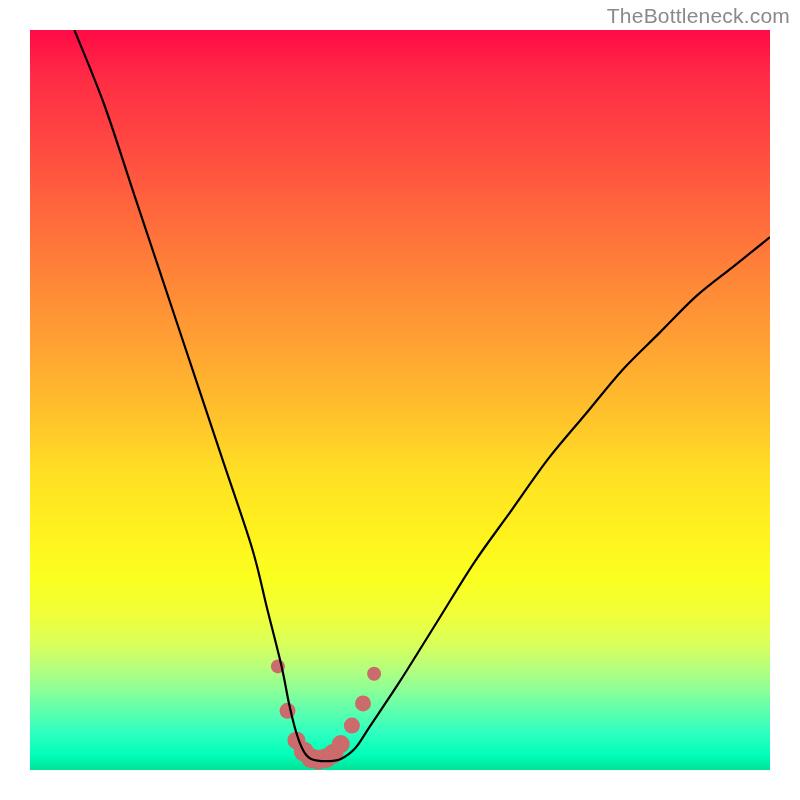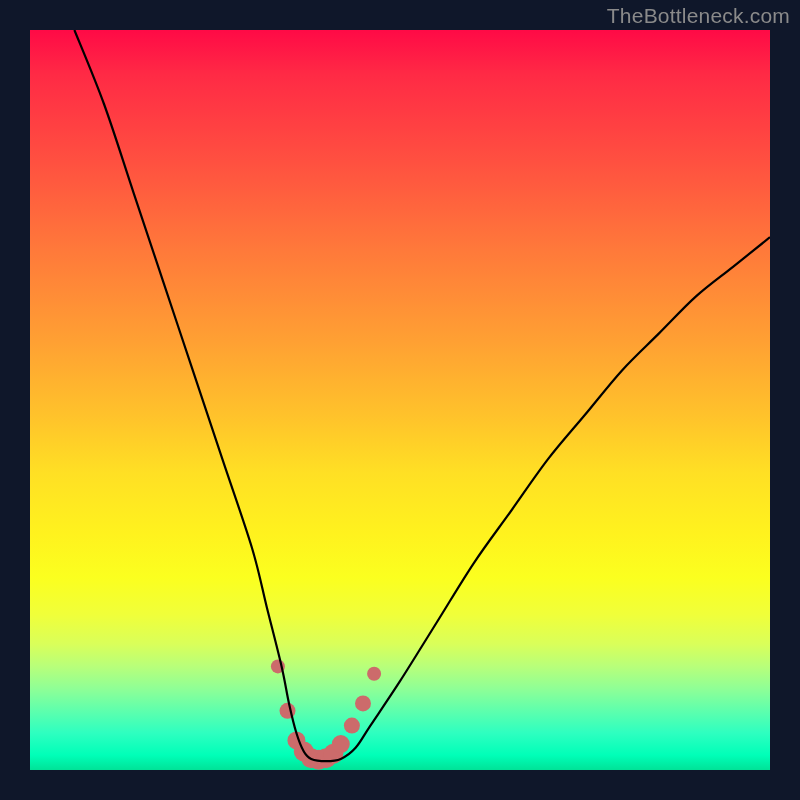--- a/index.html
+++ b/index.html
@@ -7,21 +7,21 @@
     padding: 0;
     width: 800px;
     height: 800px;
     overflow: hidden;
     background: #000;
     font-family: Arial, Helvetica, sans-serif;
   }
   .frame {
     position: absolute;
     inset: 0;
-    background: #0f172a;
+    background: #ffffff;
   }
   .plot {
     position: absolute;
     left: 30px;
     top: 30px;
     width: 740px;
     height: 740px;
     overflow: hidden;
   }
   .gradient {

